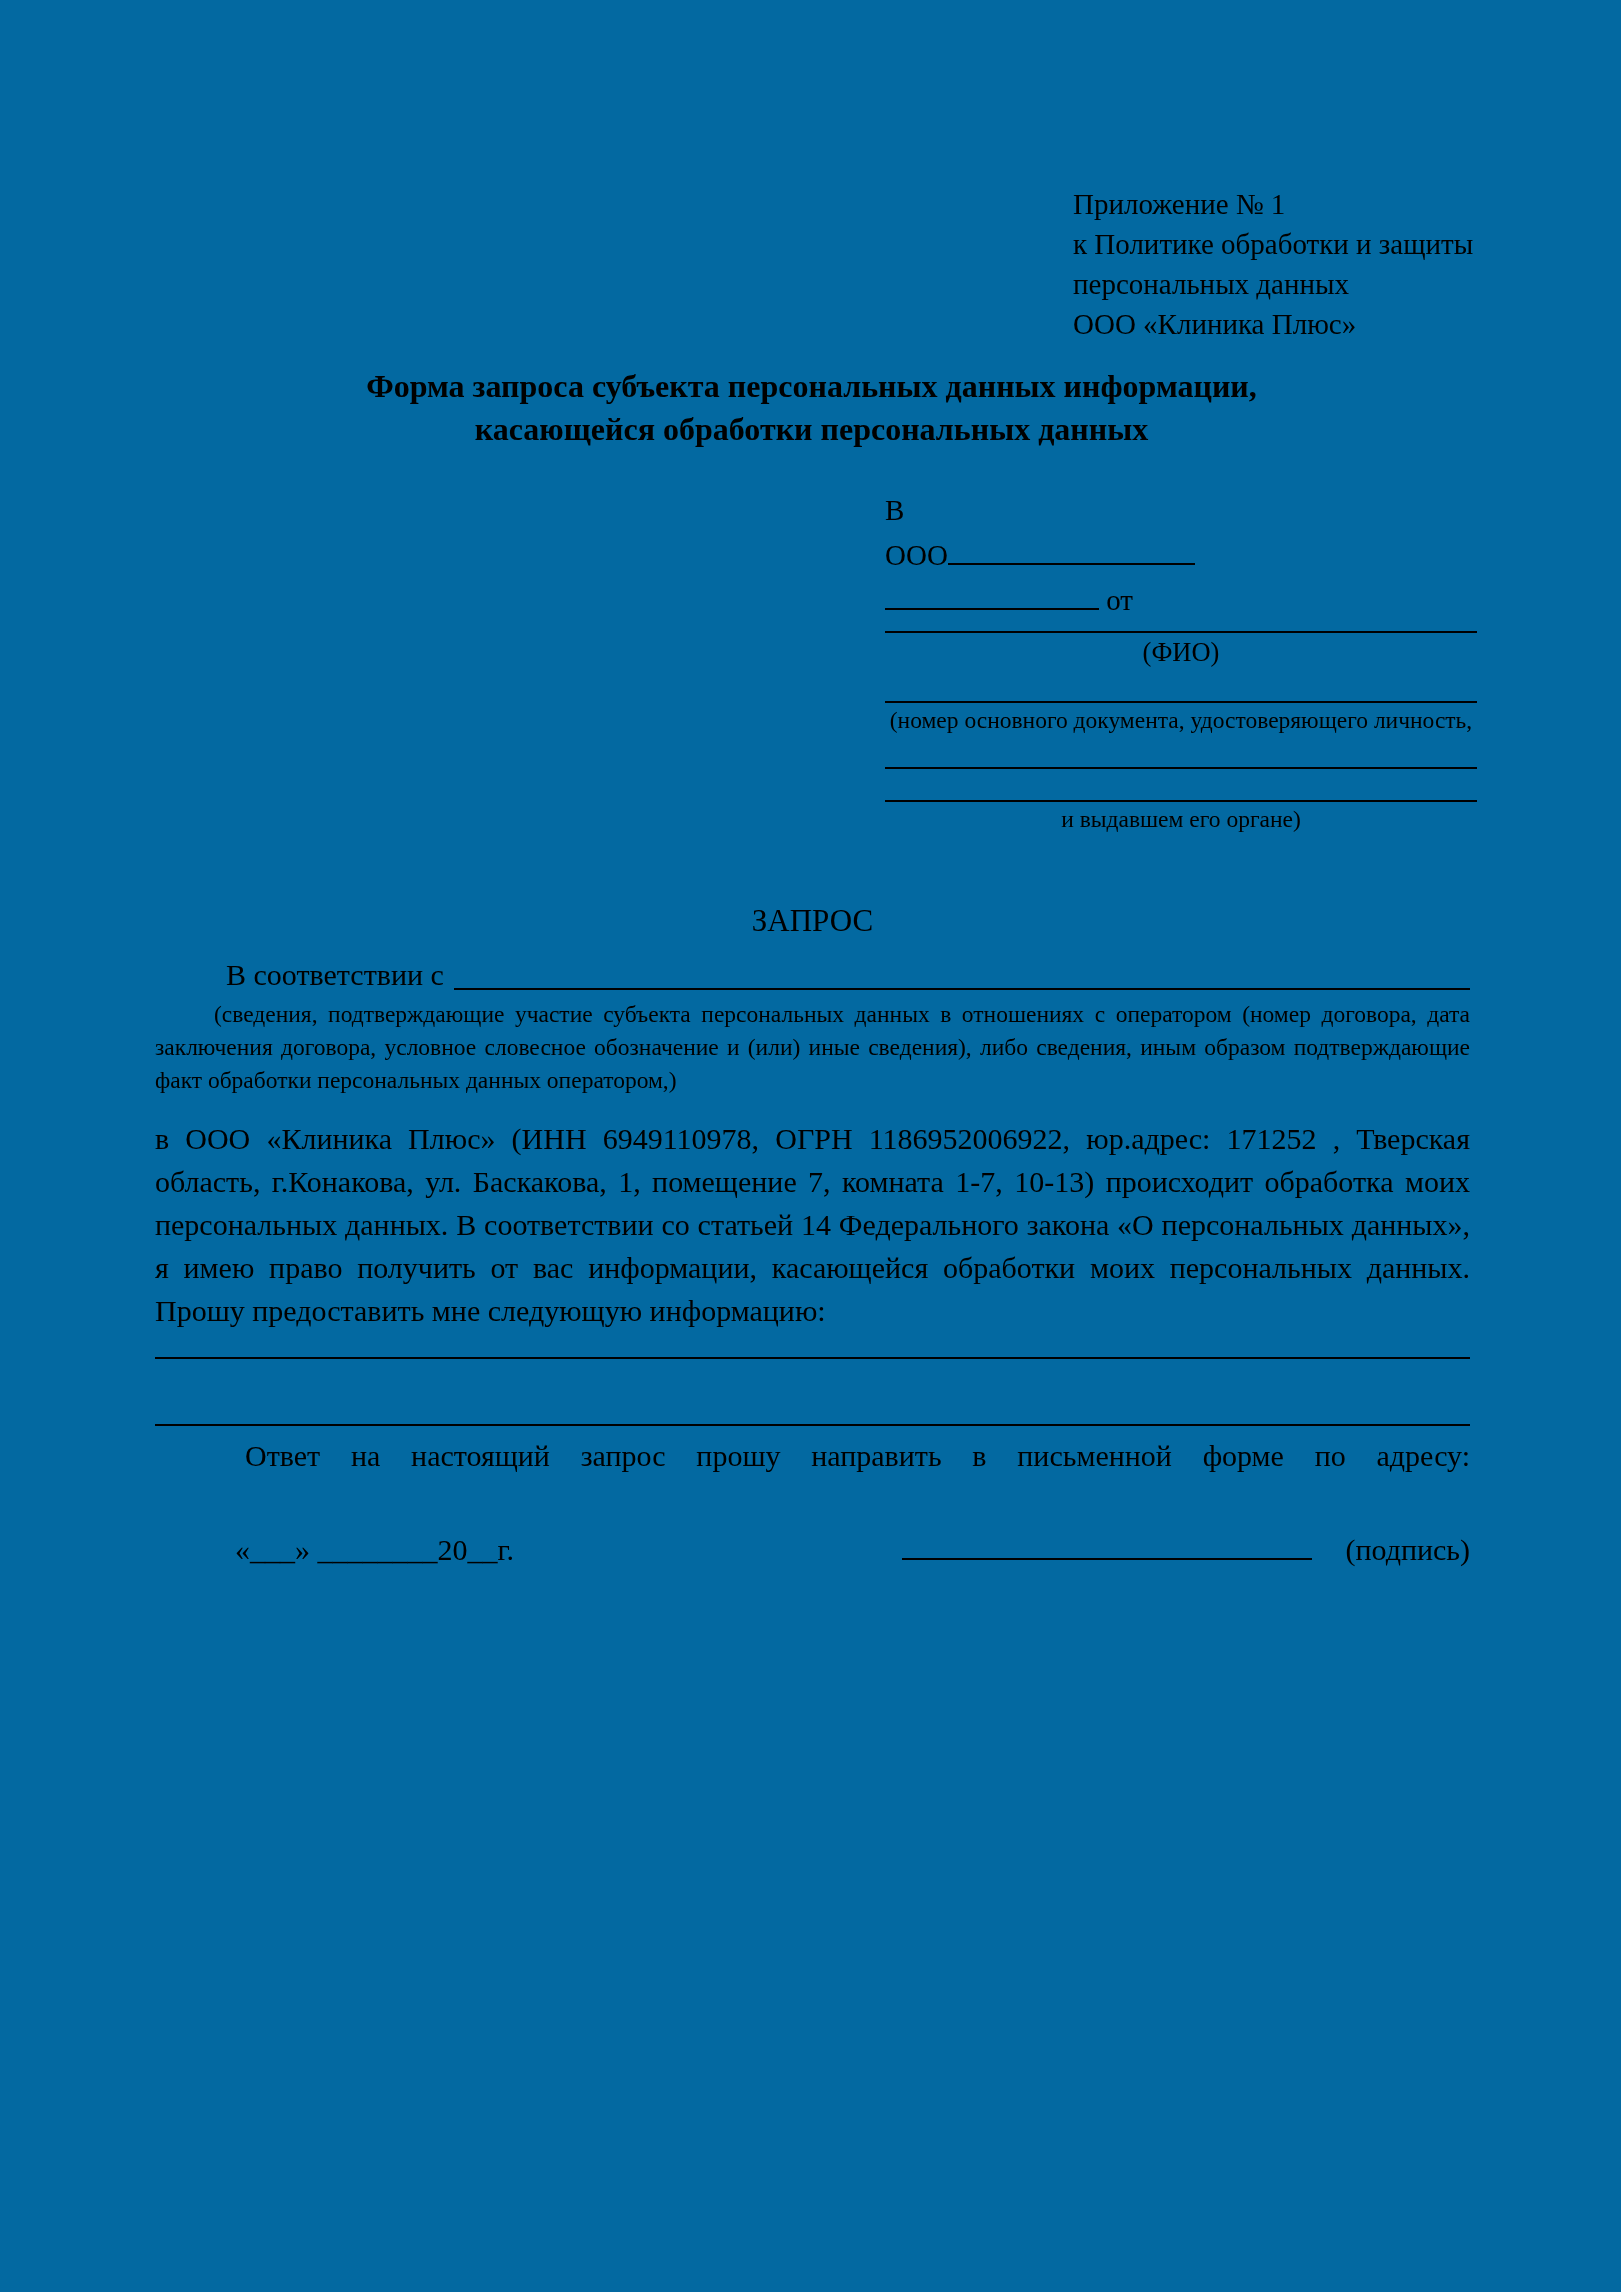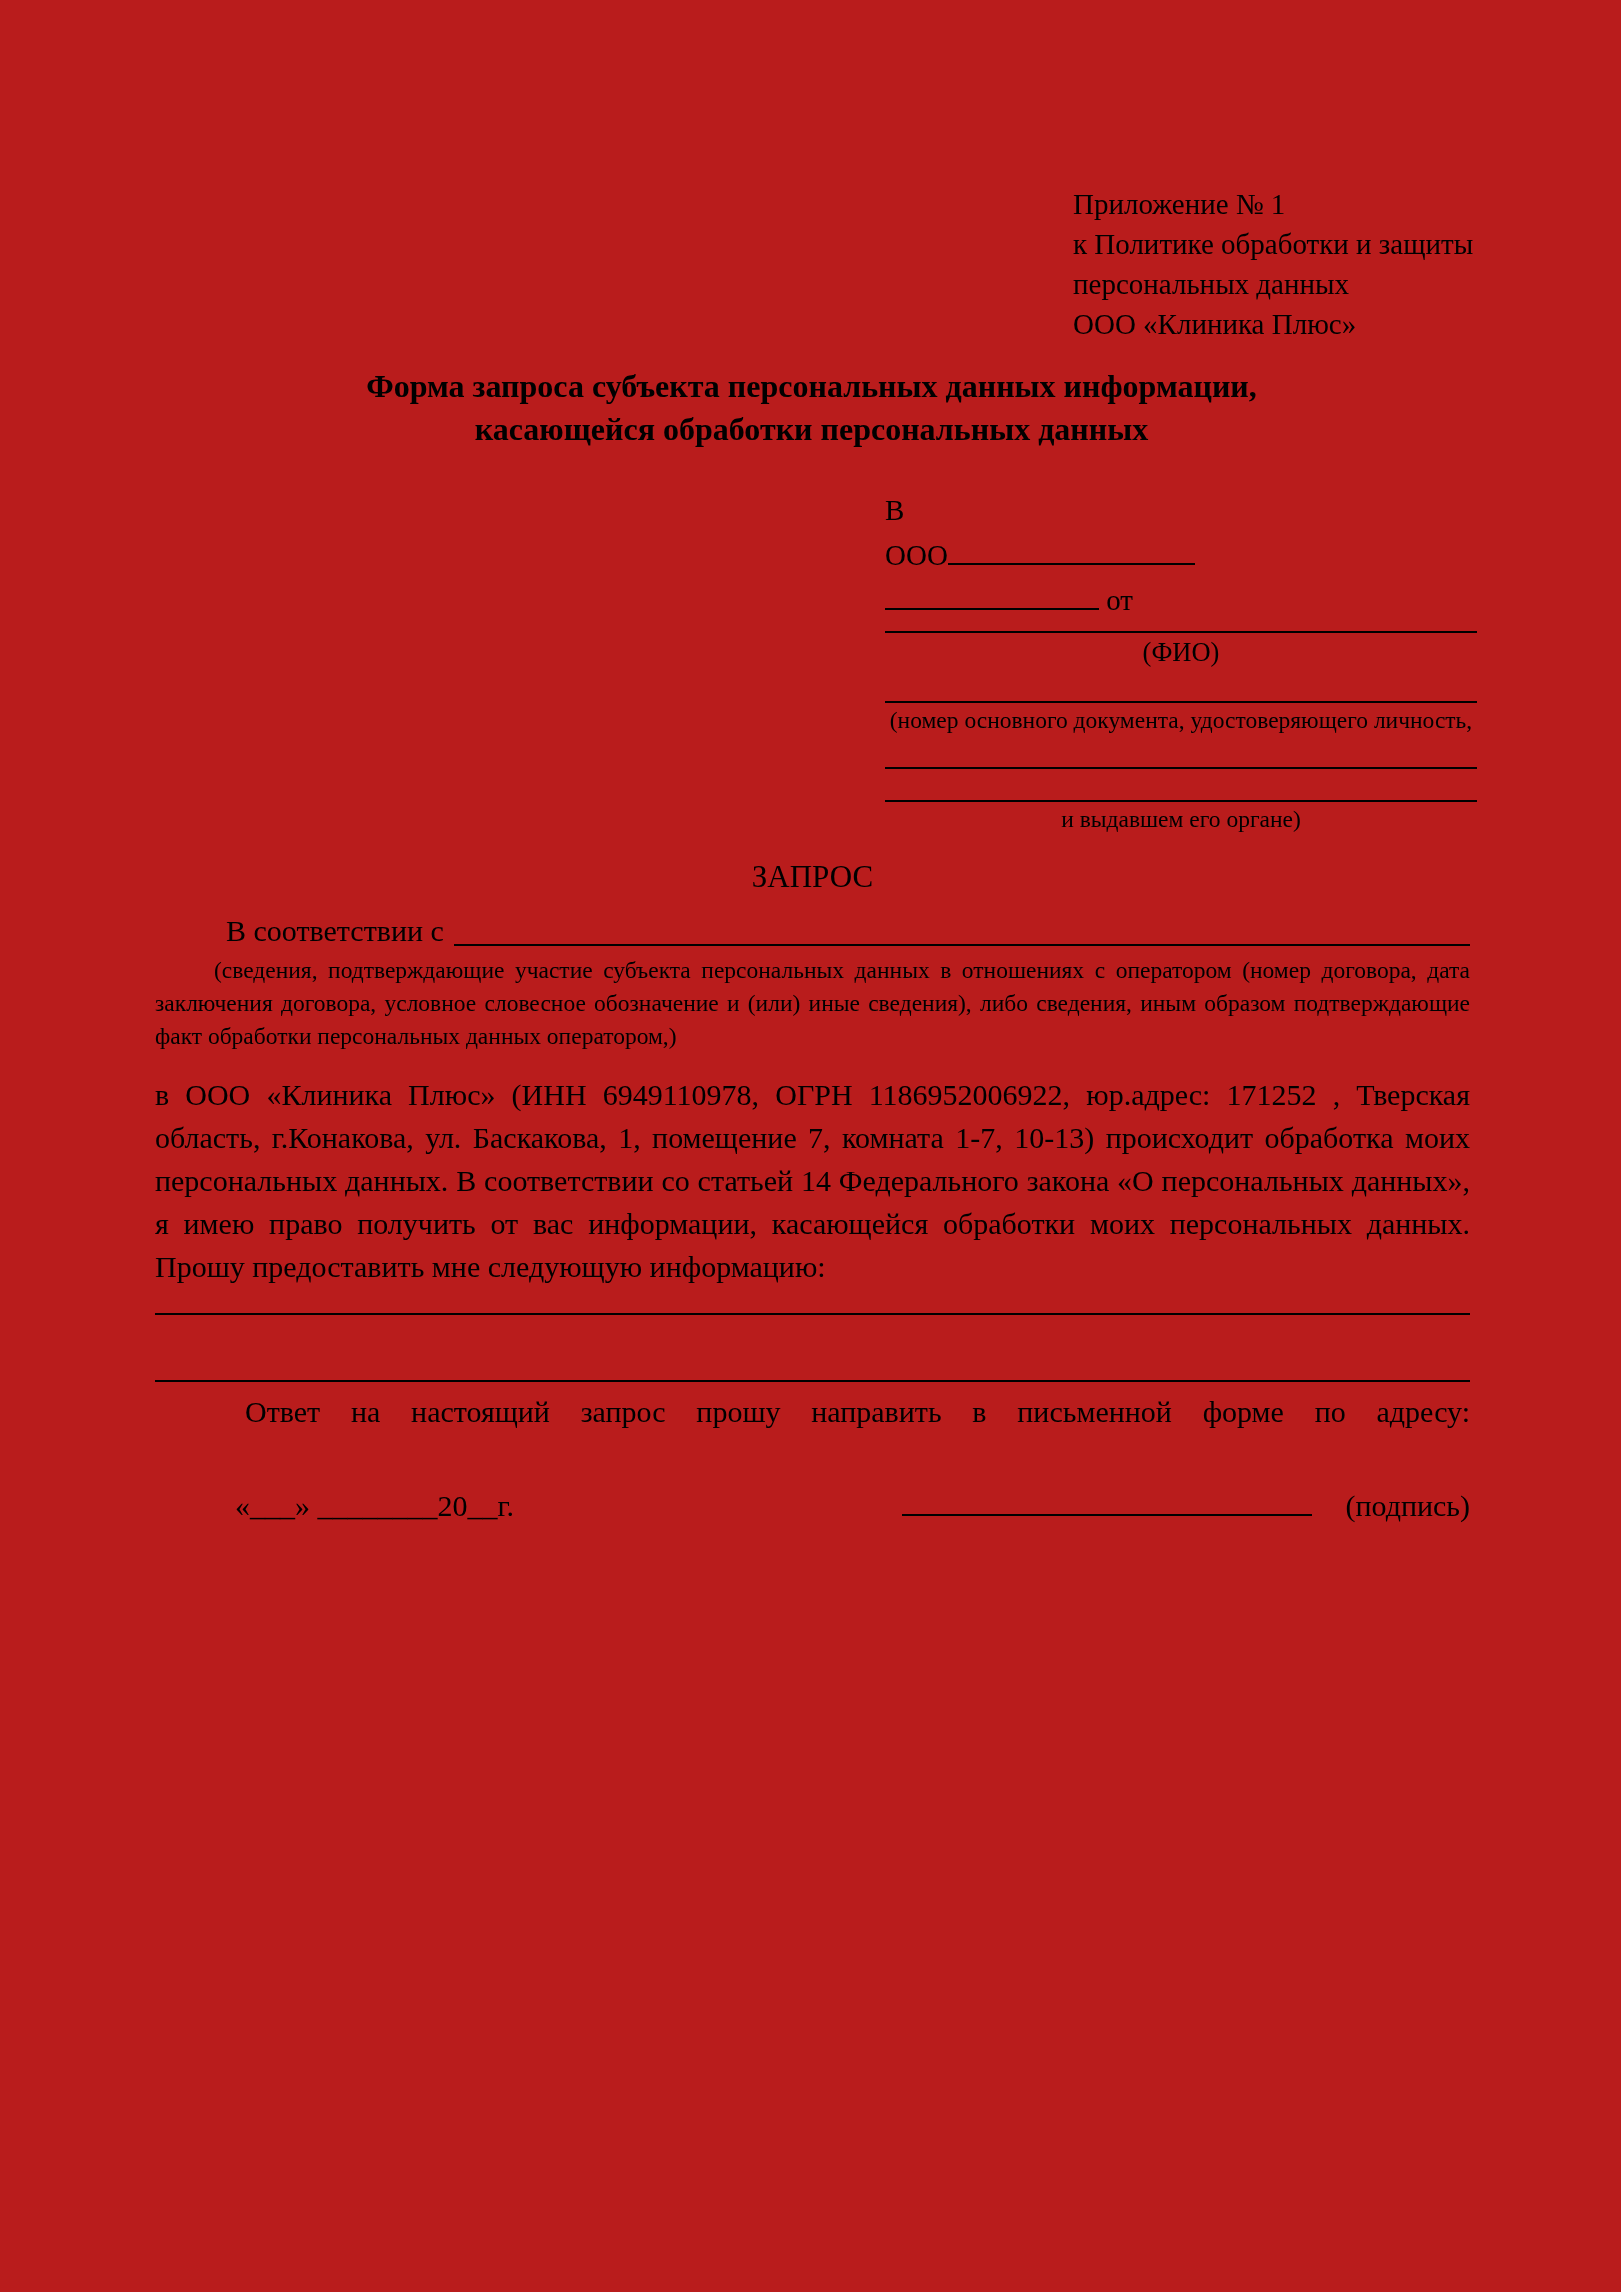--- a/index.html
+++ b/index.html
@@ -4,21 +4,21 @@
 <style>
   html, body {
     margin: 0;
     padding: 0;
     background: #ffffff;
   }
   .page {
     position: relative;
     width: 1621px;
     height: 2293px;
-    background: #b91c1c;
+    background: #0369a1;
     color: #000000;
     font-family: "Liberation Serif", "DejaVu Serif", serif;
     overflow: hidden;
   }
 
   
   .appendix {
     position: absolute;
     left: 1073px;
     top: 184px;
@@ -66,21 +66,21 @@
     margin-top: 2px;
   }
   .caption.fio { font-size: 26.5px; line-height: 35px; }
   .addressee .rule.r1 { margin-top: 7.8px; }
   .addressee .rule.gap { margin-top: 31px; }
 
   
   .main {
     position: absolute;
     left: 155px;
-    top: 856px;
+    top: 900px;
     width: 1315px;
     font-size: 30px;
     line-height: 43px;
   }
   .request-heading {
     text-align: center;
     font-size: 31px;
     line-height: 41px;
     margin-bottom: 11.8px;
   }

